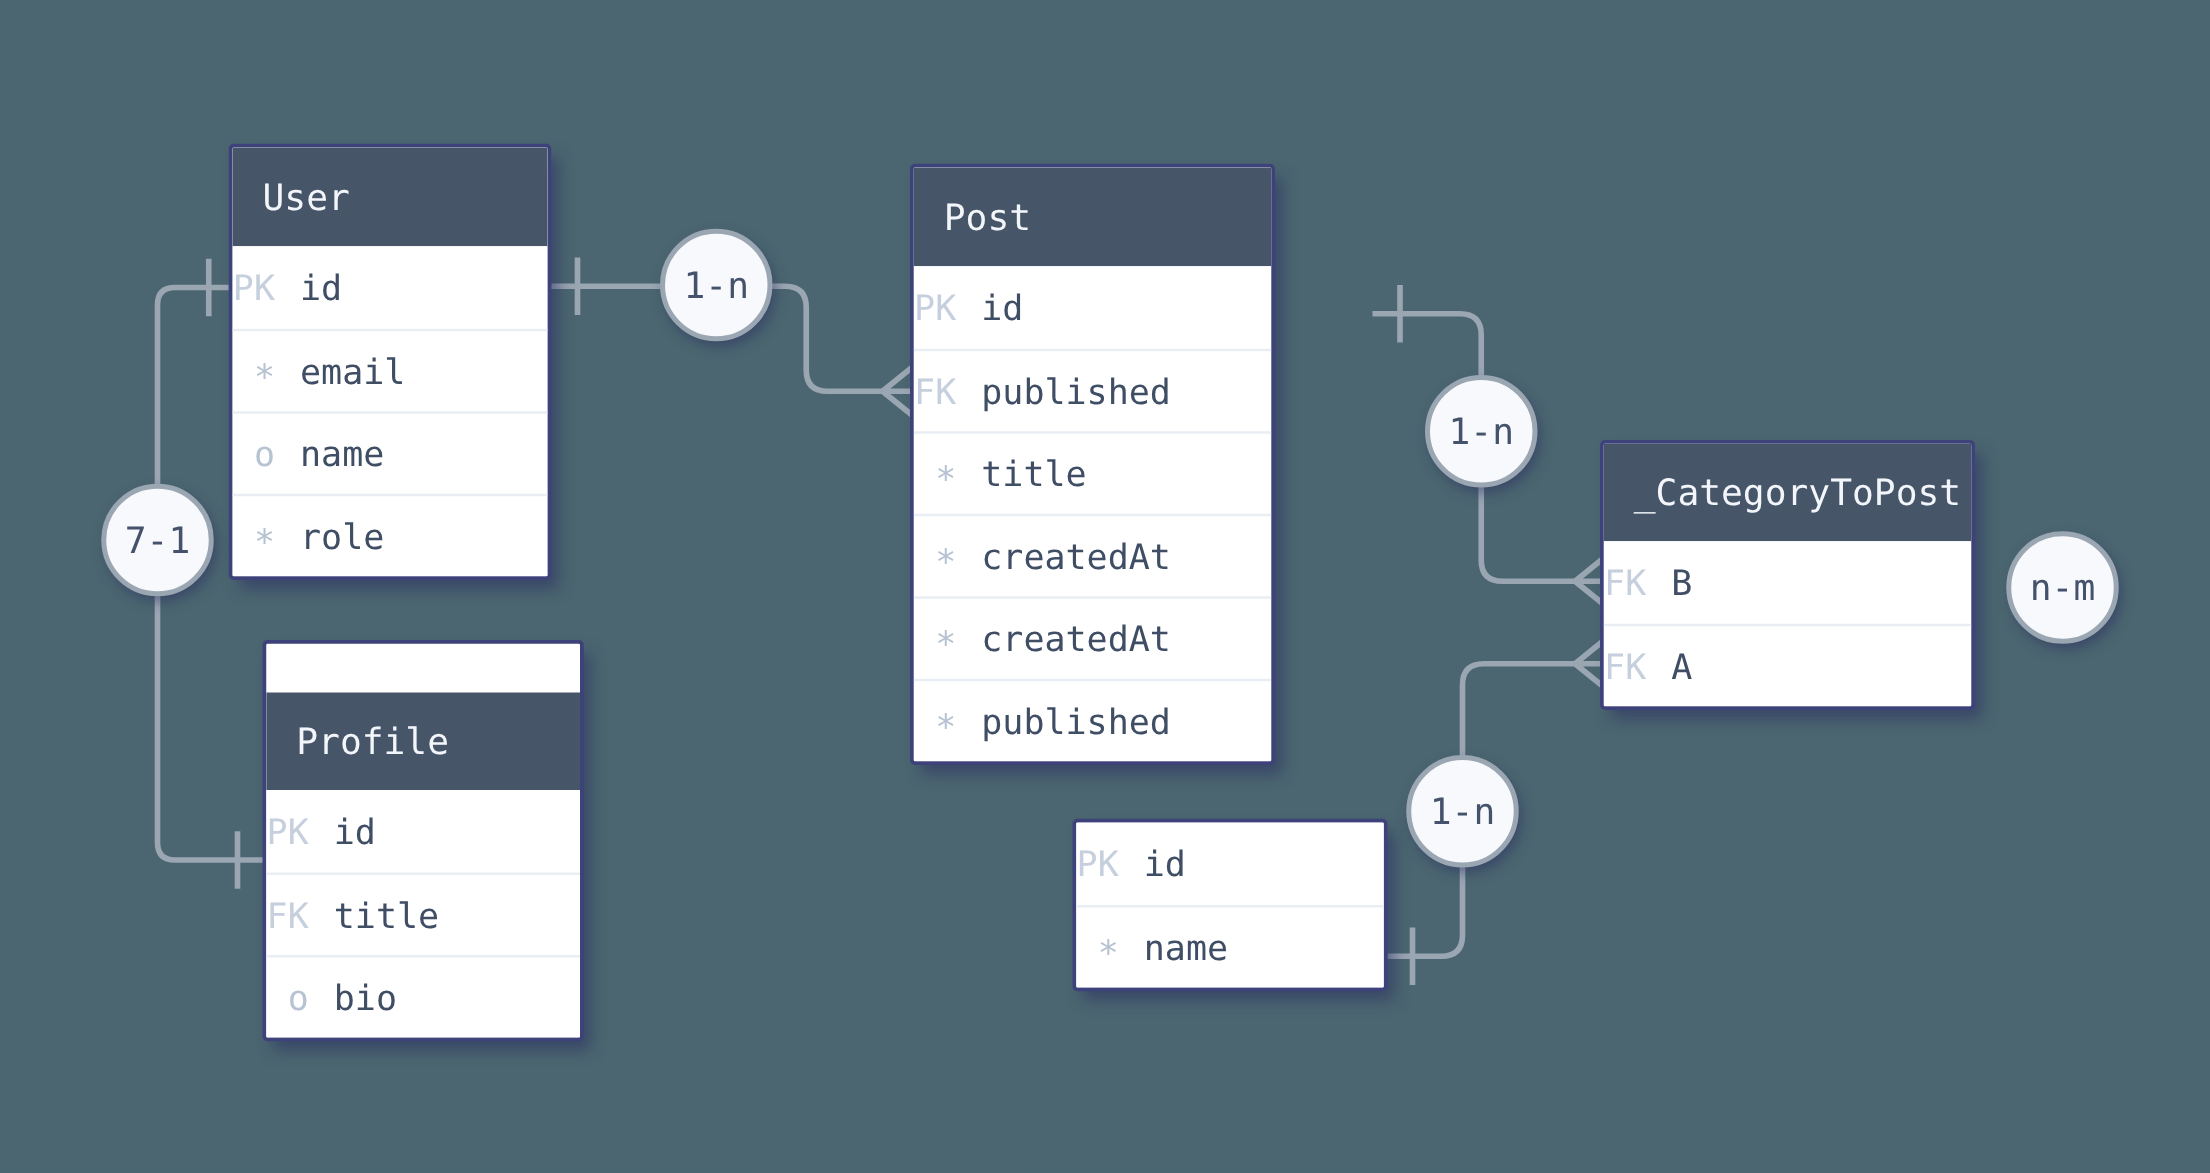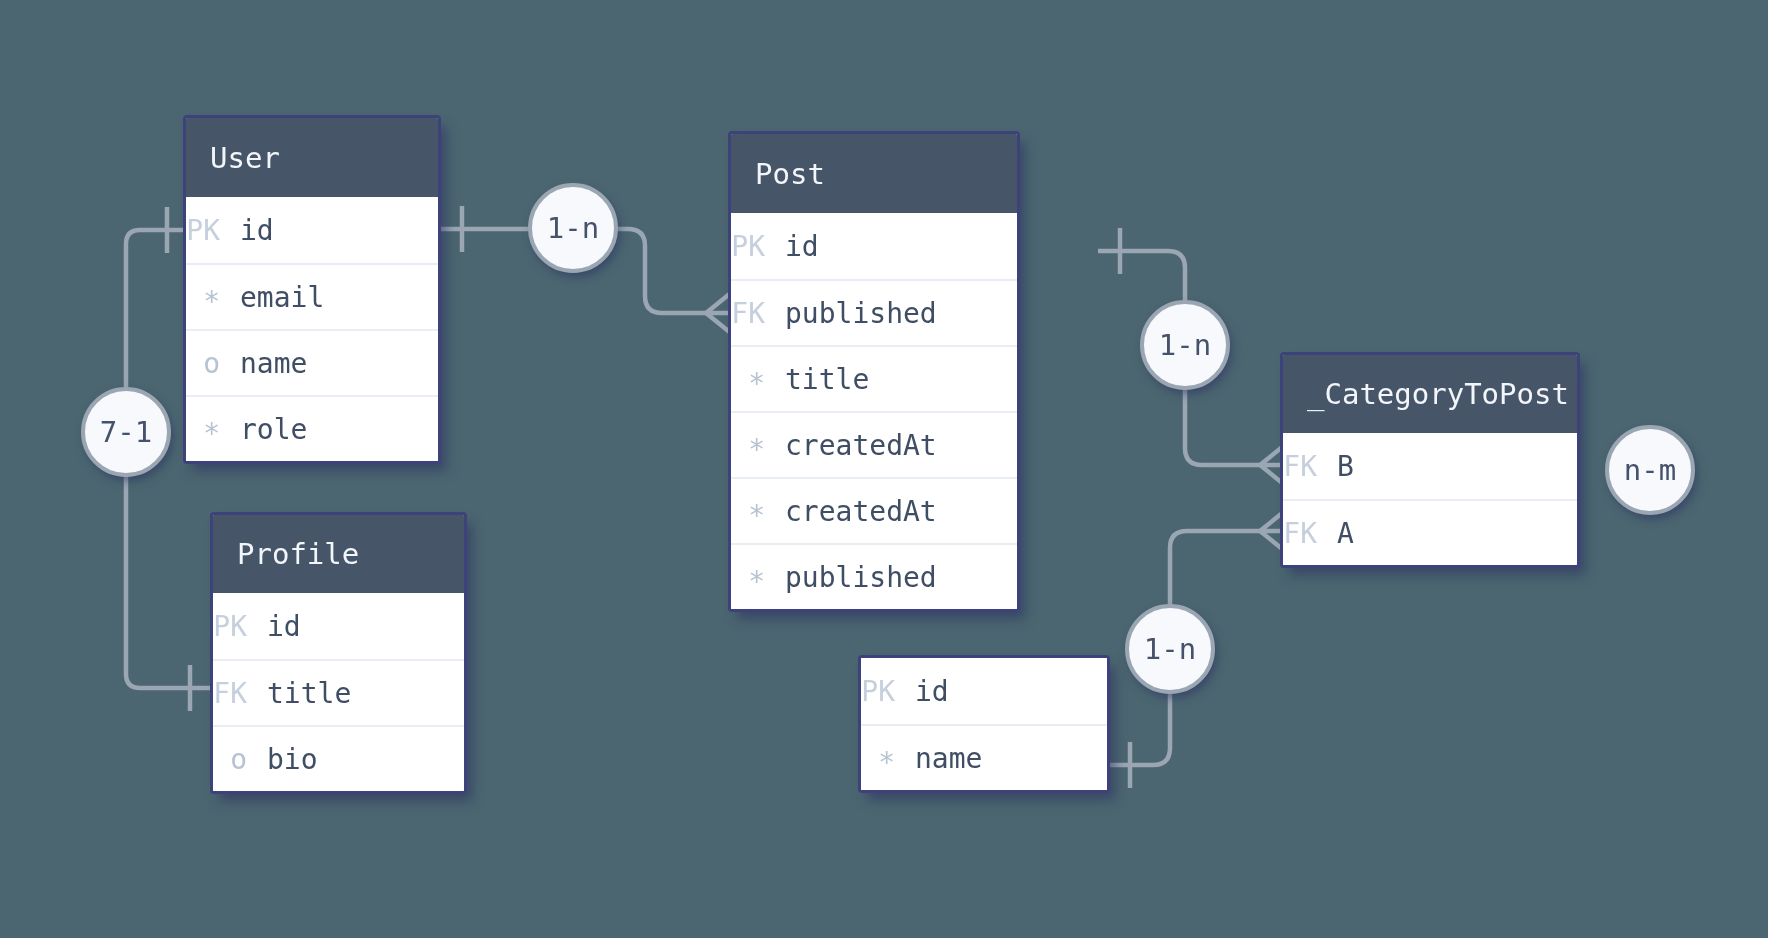--- a/index.html
+++ b/index.html
@@ -72,21 +72,21 @@
         <div class="frow divided" style="height: 66px;">
           <span class="fkey k-sym">o</span>
           <span class="fname">name</span>
         </div>
         <div class="frow divided" style="height: 66px;">
           <span class="fkey k-sym k-star">*</span>
           <span class="fname">role</span>
         </div>
       </div>
       <div class="entity" style="left: 210px; top: 512px; width: 257px;">
-        <div class="ehead" style="height: 78px;">
+        <div class="ehead" style="height: 78px; margin-top: 39px;">
           <span>Profile</span>
         </div>
         <div class="frow" style="height: 66px;">
           <span class="fkey">PK</span>
           <span class="fname">id</span>
         </div>
         <div class="frow divided" style="height: 66px;">
           <span class="fkey">FK</span>
           <span class="fname">title</span>
         </div>

